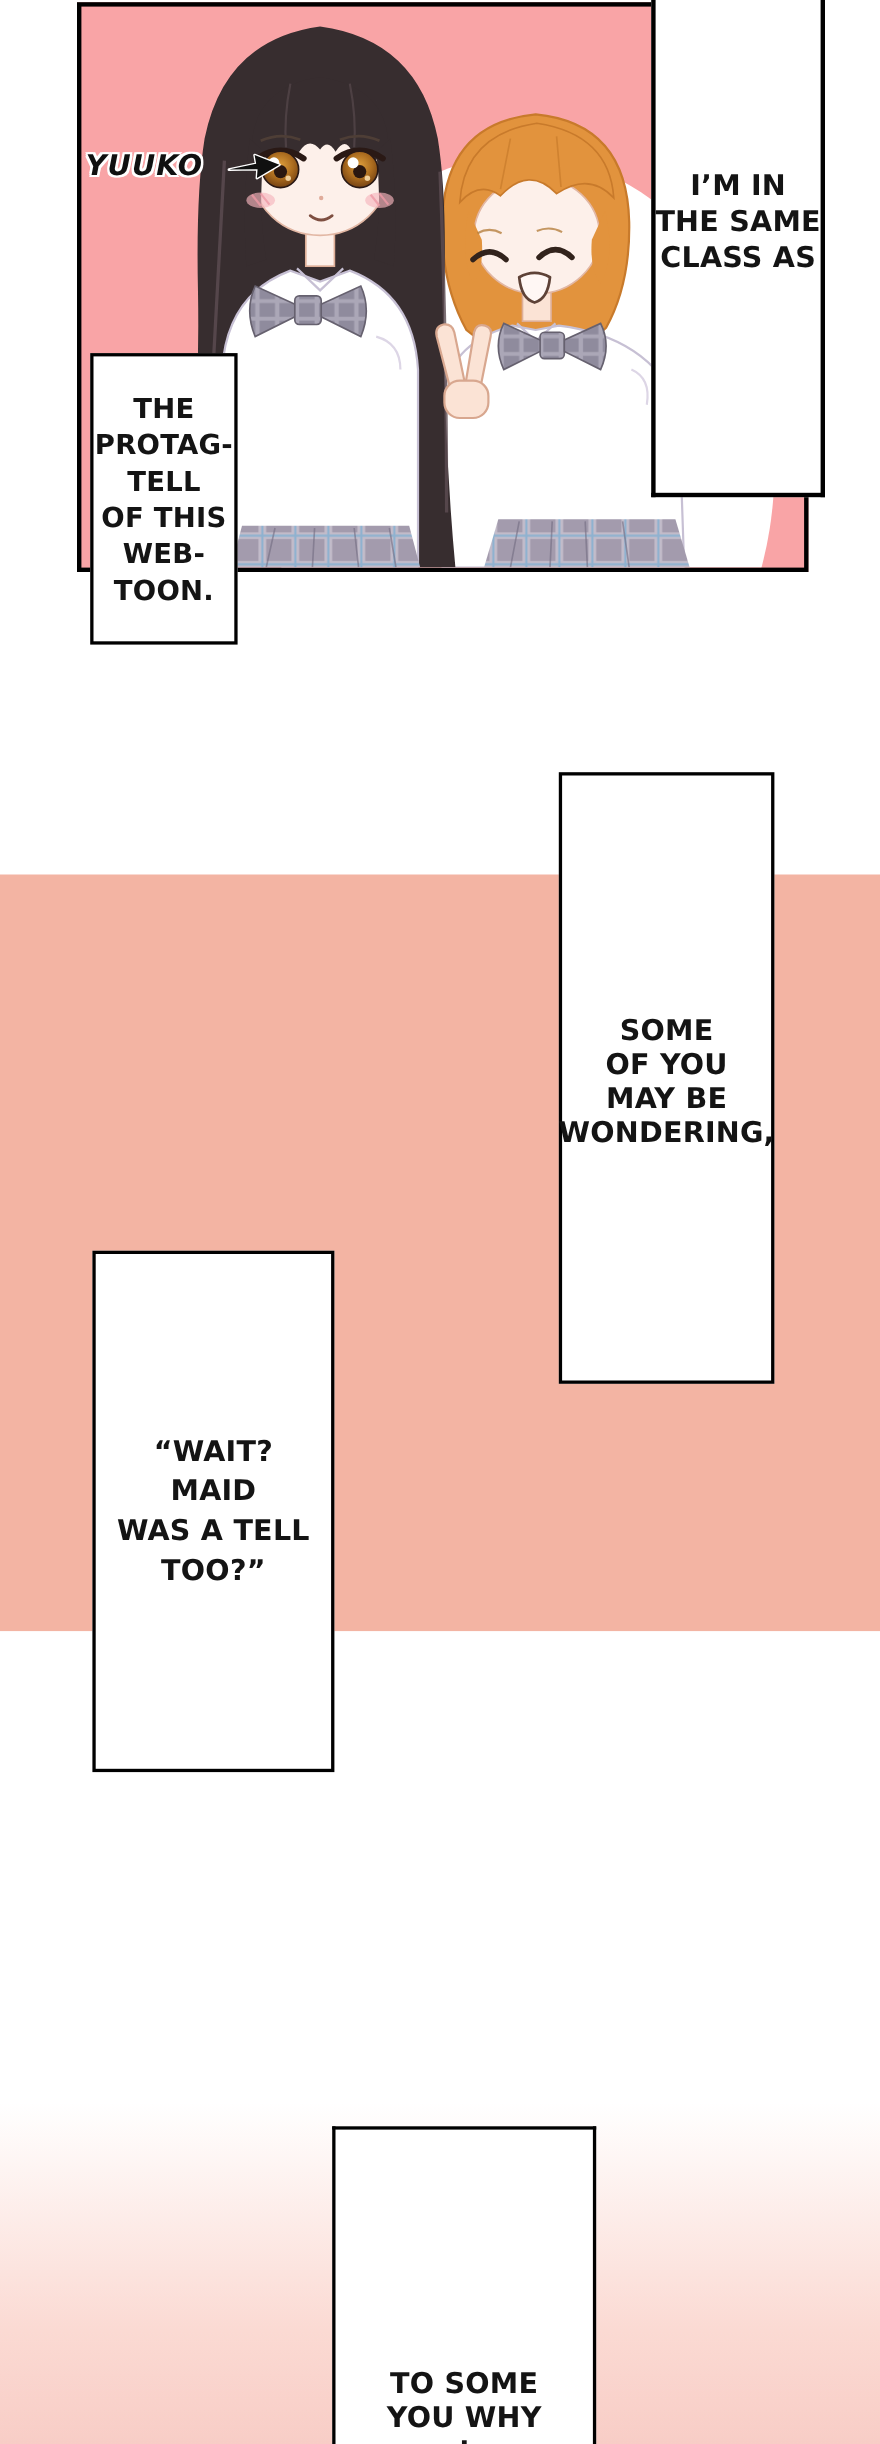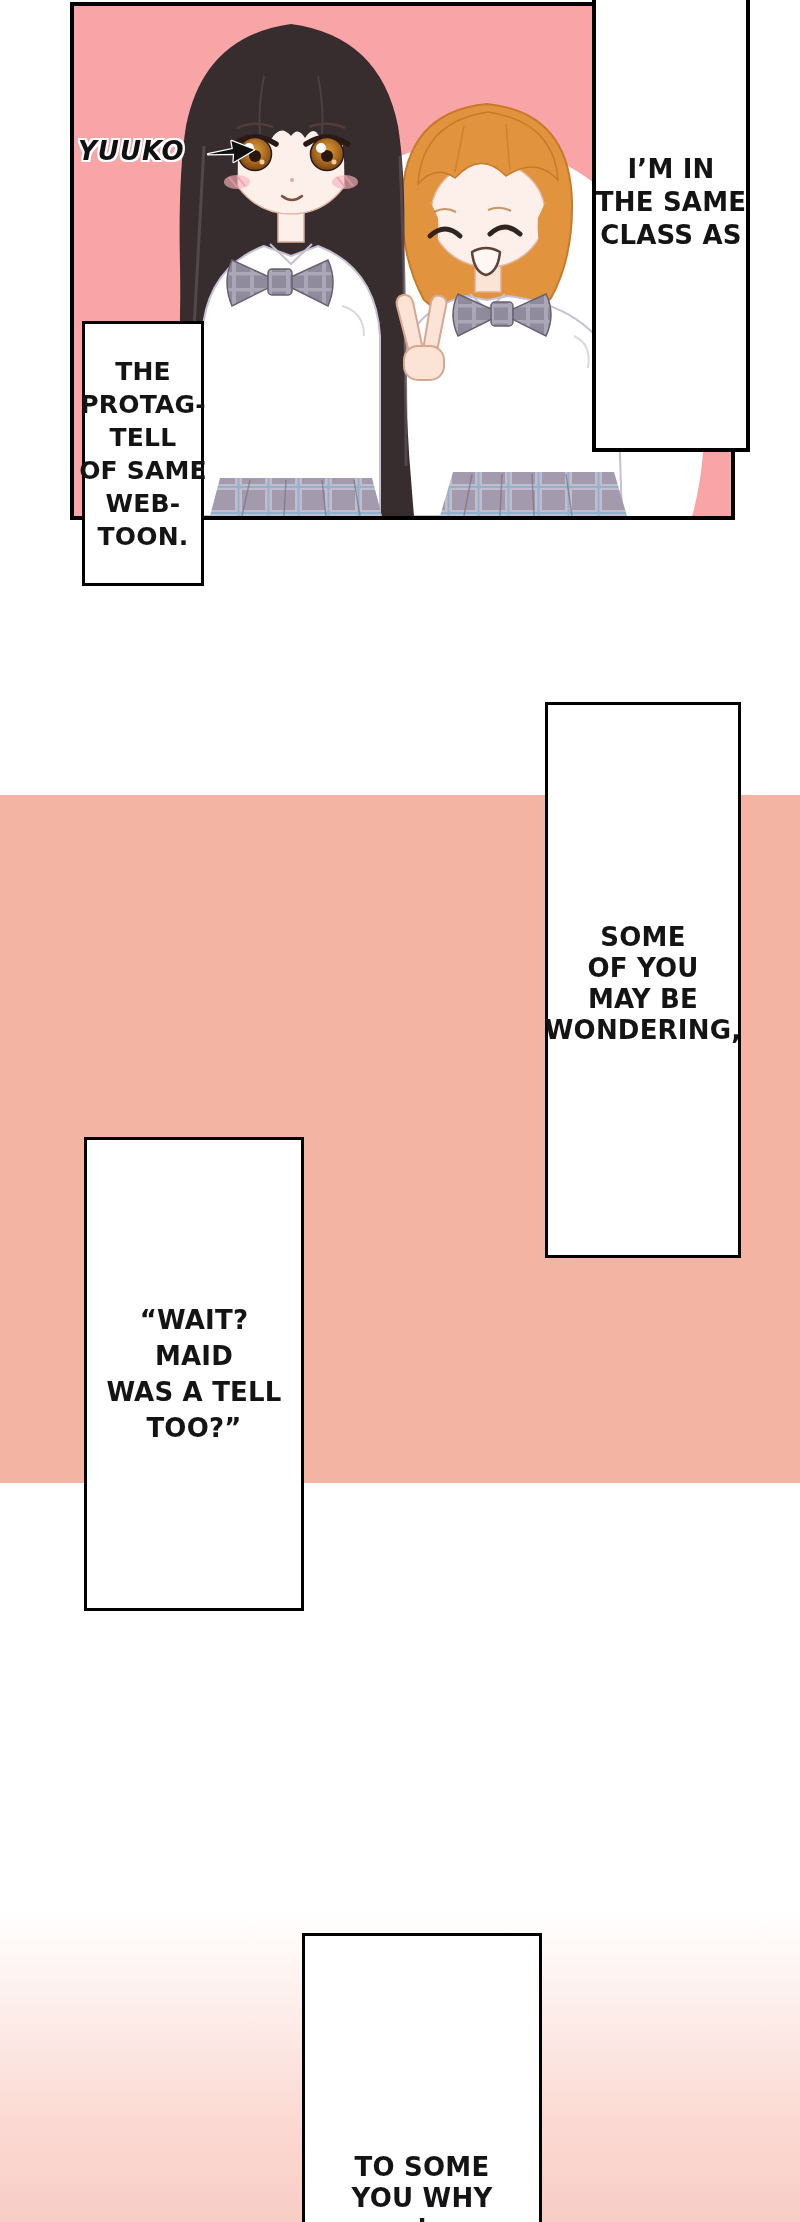--- a/index.html
+++ b/index.html
@@ -26,22 +26,22 @@
     background:#fff;border:3px solid #000;color:#141414;
     display:flex;flex-direction:column;align-items:center;justify-content:center;
     text-align:center;font-weight:bold;font-size:26px;line-height:33px;
     letter-spacing:.2px;z-index:4;
   }
   .line{white-space:nowrap;}
   .class-bubble{
     left:592px;top:0;width:158px;height:452px;
     border-width:0 4px 4px 4px;z-index:5;padding-bottom:44px;
   }
-  .protag-box{left:82px;top:321px;width:122px;height:265px;font-size:25px;z-index:6;}
-  .wondering-box{left:508px;top:702px;width:196px;height:556px;line-height:31px;padding-top:8px;margin-left:37px;}
+  .protag-box{left:82px;top:321px;width:134px;height:265px;font-size:25px;z-index:6;}
+  .wondering-box{left:508px;top:702px;width:196px;height:556px;line-height:31px;padding-top:8px;}
   .wait-box{left:84px;top:1137px;width:220px;height:474px;line-height:36px;}
   .tell-box{
     left:302px;top:1933px;width:240px;height:300px;
     border-bottom:none;justify-content:flex-start;padding-top:216px;line-height:31px;
   }
   
   .yuuko-label{
     left:78px;top:136px;z-index:7;display:flex;align-items:center;gap:20px;
   }
   .yuuko-text{
@@ -163,21 +163,21 @@
 <div class="abs whitebox class-bubble">
   <div class="line">I’M IN</div>
   <div class="line">THE SAME</div>
   <div class="line">CLASS AS</div>
 </div>
 
 <div class="abs whitebox protag-box">
   <div class="line">THE</div>
   <div class="line">PROTAG-</div>
   <div class="line">TELL</div>
-  <div class="line">OF SAME</div>
+  <div class="line">OF THIS</div>
   <div class="line">WEB-</div>
   <div class="line">TOON.</div>
 </div>
 
 <div class="abs whitebox wondering-box">
   <div class="line">SOME</div>
   <div class="line">OF YOU</div>
   <div class="line">MAY BE</div>
   <div class="line">WONDERING,</div>
 </div>

